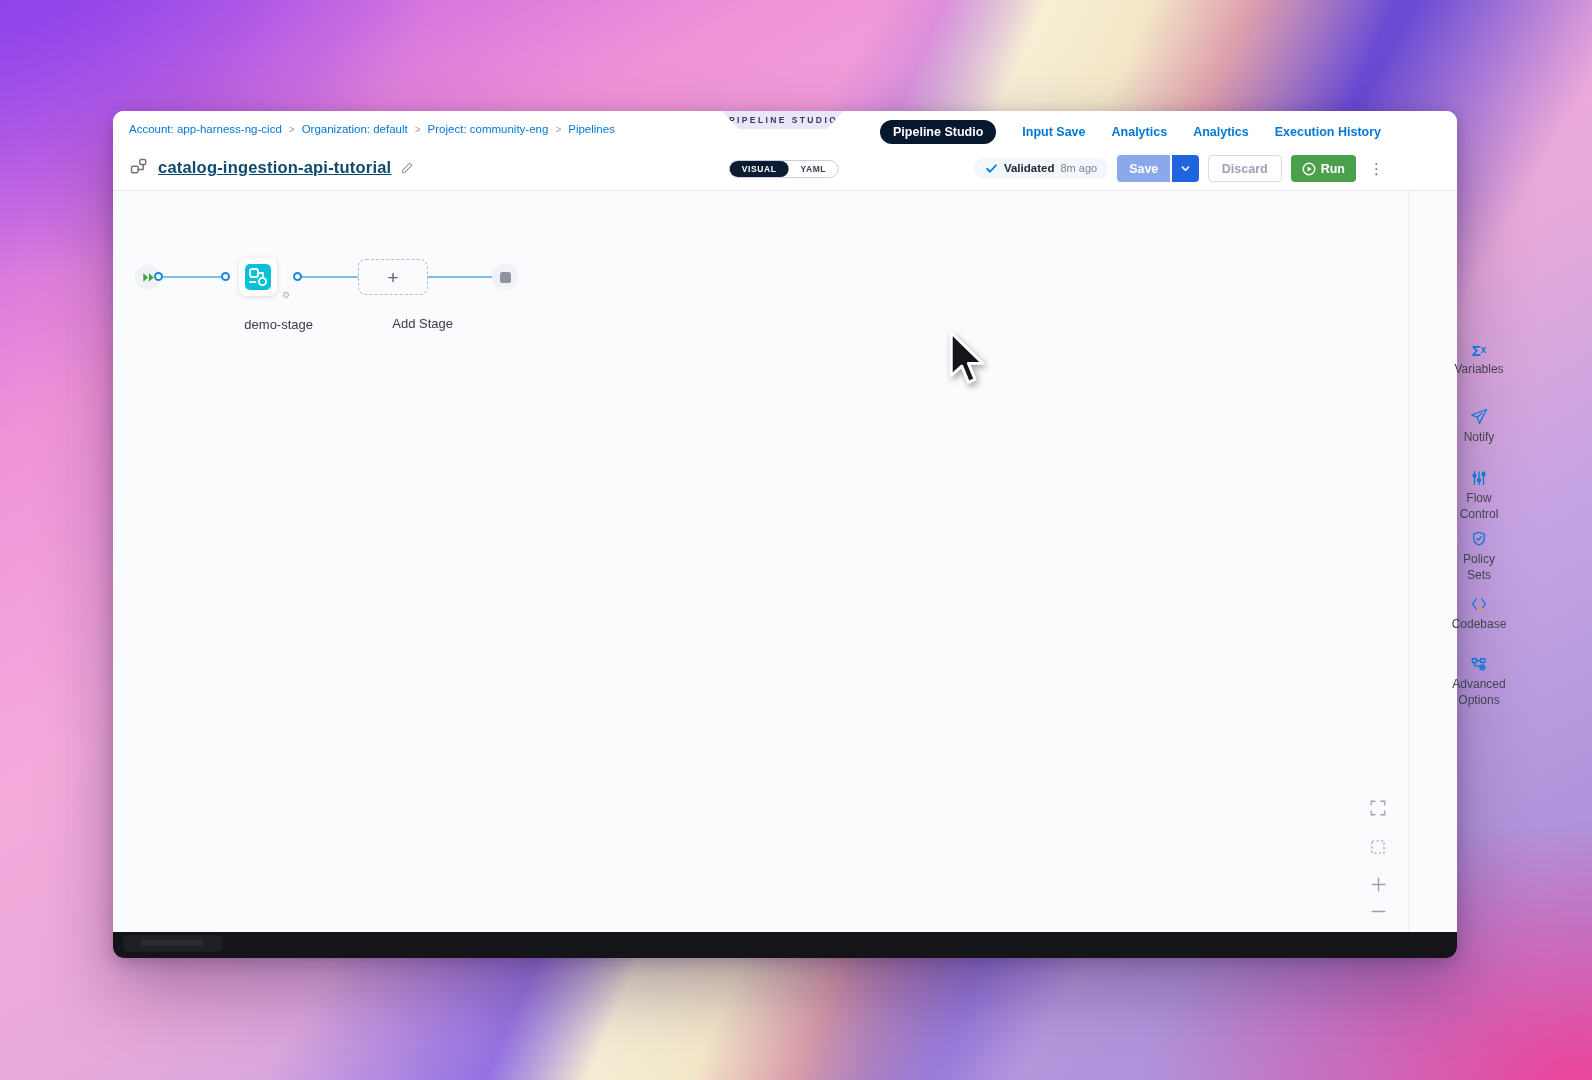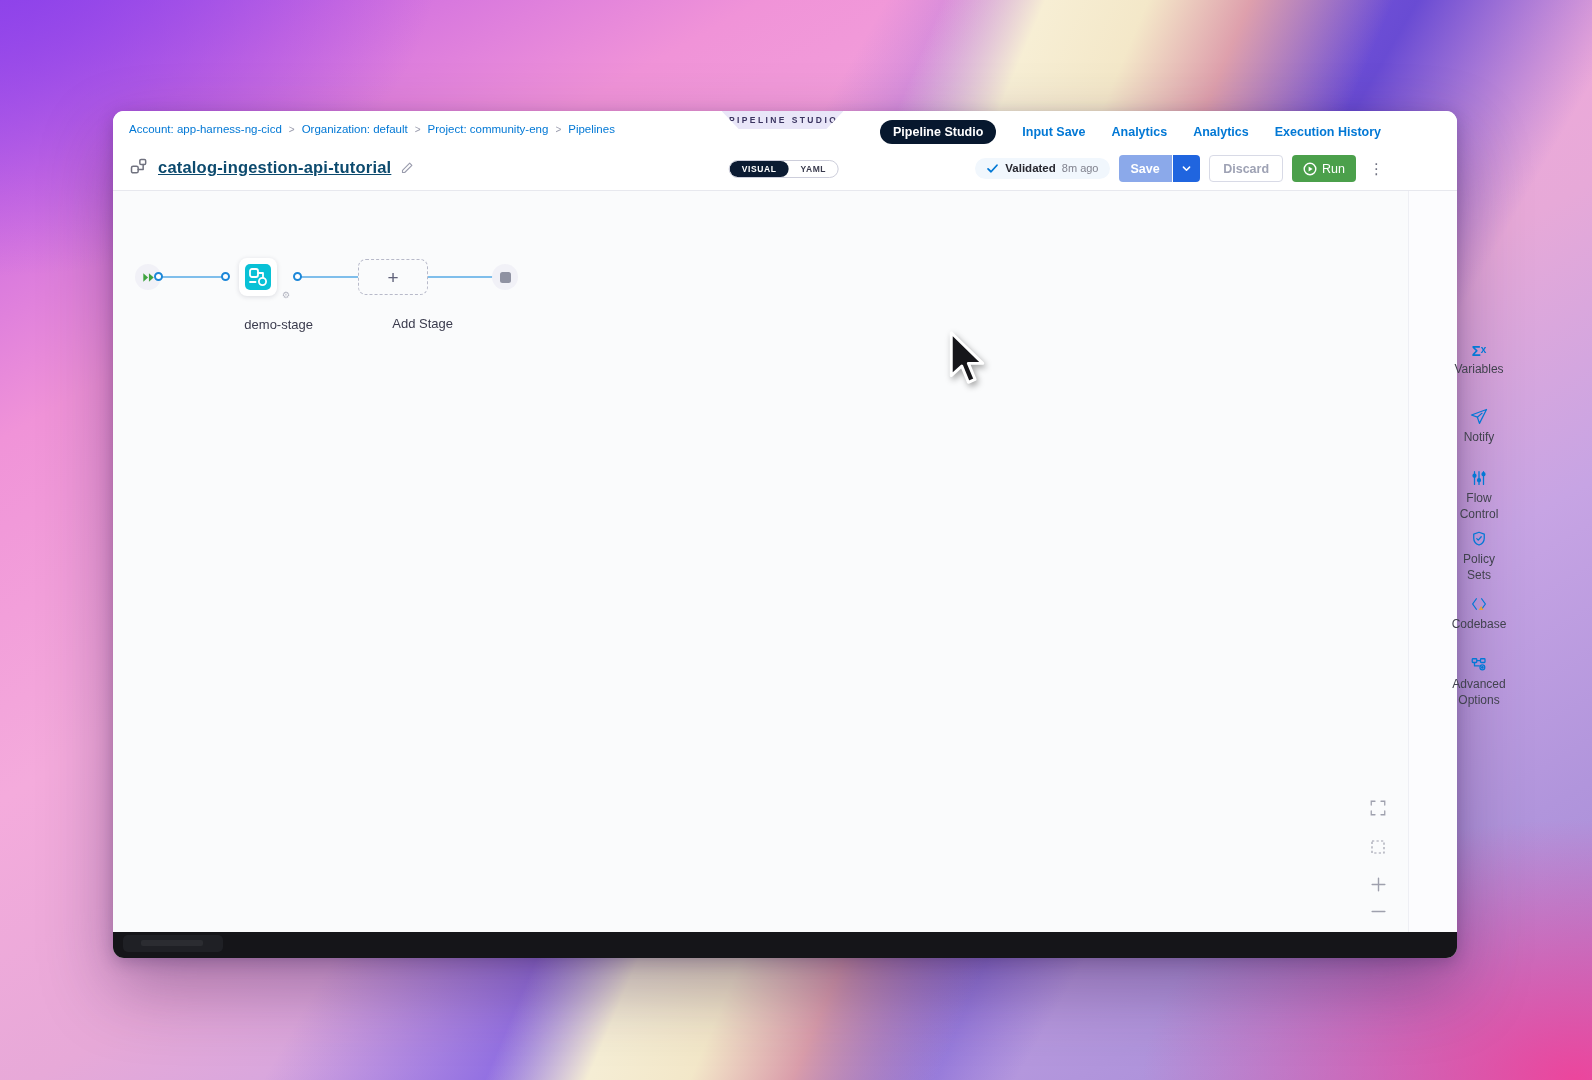--- a/index.html
+++ b/index.html
@@ -63,21 +63,21 @@
 
   
   .actions { position:absolute; right:69px; top:44px; display:flex; align-items:center; gap:9px; }
   .validated { display:flex; align-items:flex-start; gap:6px; background:#F1F7FD; border-radius:13px; padding:4px 11px; }
   .validated .v-label { font-size:11.5px; font-weight:bold; color:#27272F; }
   .validated .v-time { font-size:11px; color:#80828E; }
   .save-split { display:flex; align-items:stretch; height:27px; }
   .save-main { background:#8BA9EA; color:#fff; font-size:12.5px; font-weight:bold; border:none; border-radius:4px 0 0 4px; padding:0 12px; cursor:pointer; }
   .save-caret { background:#2065DF; border:none; border-radius:0 4px 4px 0; width:27px; margin-left:1.5px; cursor:pointer; display:flex; align-items:center; justify-content:center; }
   .discard-btn { height:27px; background:#fff; border:1px solid #D8DAE6; border-radius:4px; color:#9EA2B4; font-size:12.5px; font-weight:bold; padding:0 13px; cursor:pointer; }
-  .run-btn { height:27px; background:#4BA04B; border:none; border-radius:4px; color:#fff; font-size:12.5px; font-weight:normal; padding:0 11px; cursor:pointer; display:flex; align-items:center; gap:5px; }
+  .run-btn { height:27px; background:#4BA04B; border:none; border-radius:4px; color:#fff; font-size:12.5px; font-weight:bold; padding:0 11px; cursor:pointer; display:flex; align-items:center; gap:5px; }
   .dots-menu { font-size:15px; color:#6E7080; cursor:pointer; padding:2px 4px; line-height:1; letter-spacing:0; }
 
   
   .canvas { position:absolute; top:80px; left:0; right:0; bottom:26px; background:#FAFBFC; overflow:hidden; }
 
   .node-circle { position:absolute; width:26px; height:26px; border-radius:50%; background:#F1F1F7; display:flex; align-items:center; justify-content:center; cursor:pointer; }
   .edge { position:absolute; height:2px; background:#7FBEEB; top:85px; }
   .edge-dot { position:absolute; width:9px; height:9px; border-radius:50%; background:#fff; border:2px solid #1C87D8; top:81px; }
   .stage-card { position:absolute; left:126px; top:67px; width:38px; height:38px; background:#fff; border-radius:8px; box-shadow:0 1px 5px rgba(30,30,60,.14); display:flex; align-items:center; justify-content:center; cursor:pointer; }
   .stage-gear { position:absolute; left:169px; top:99px; font-size:9px; color:#B3B5C0; }

